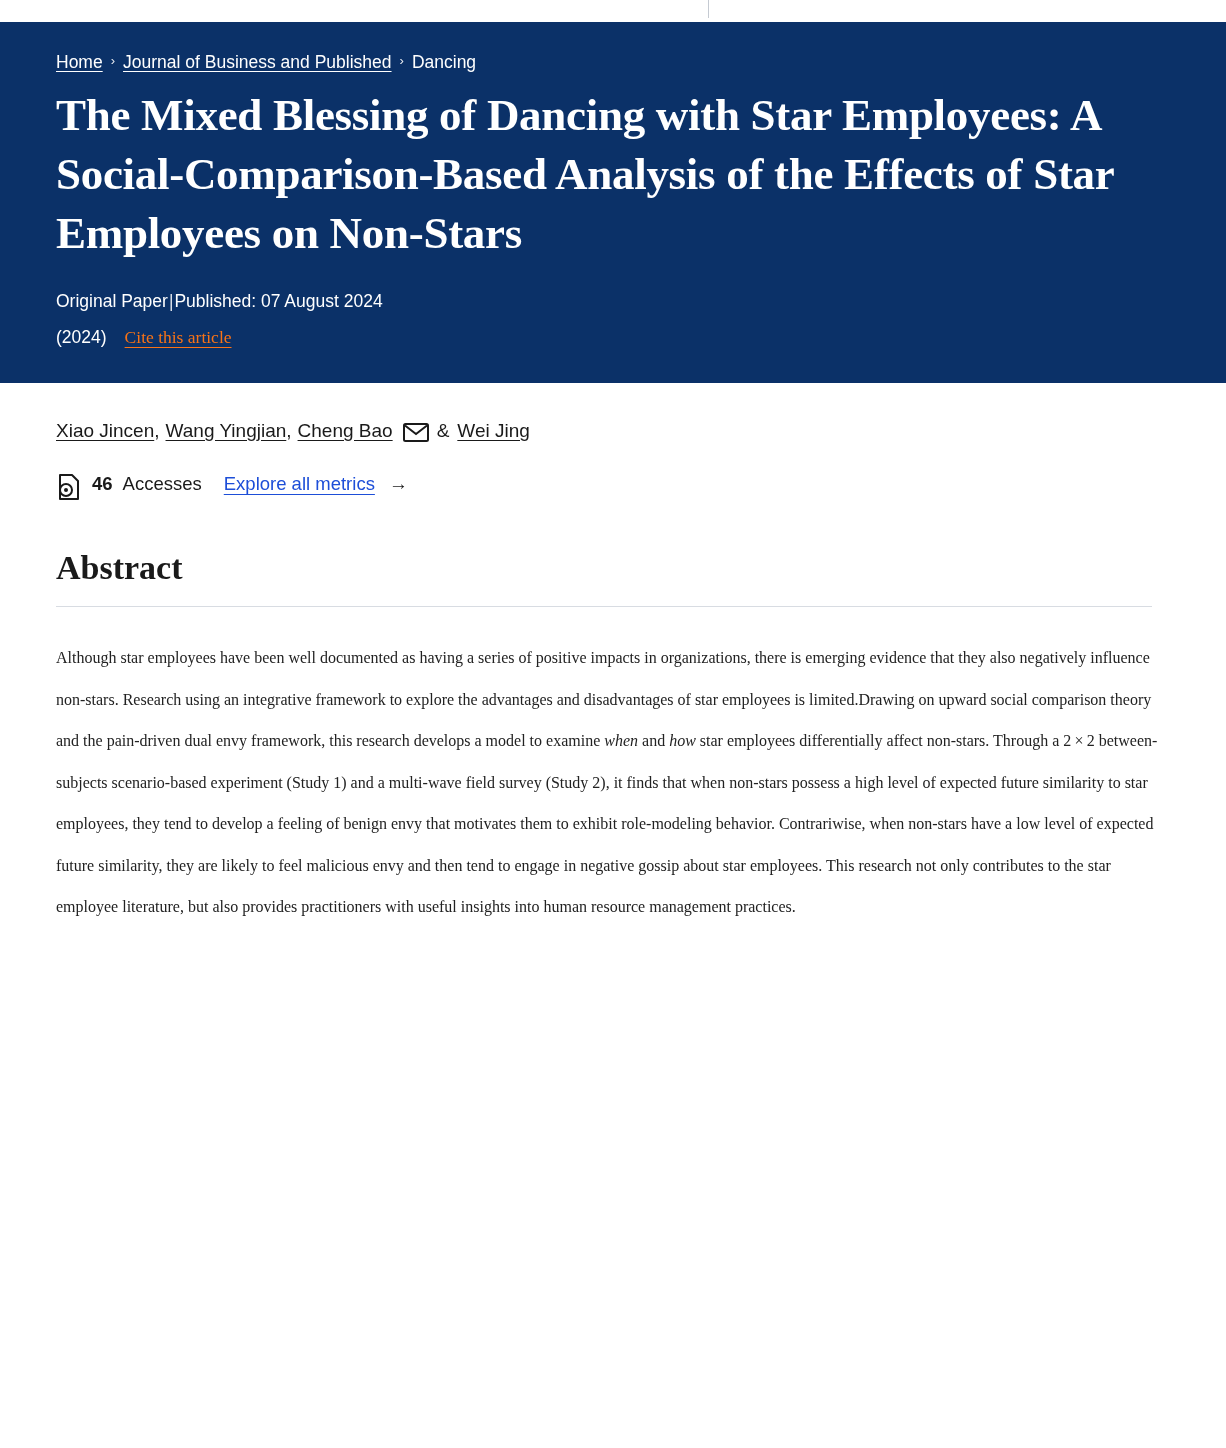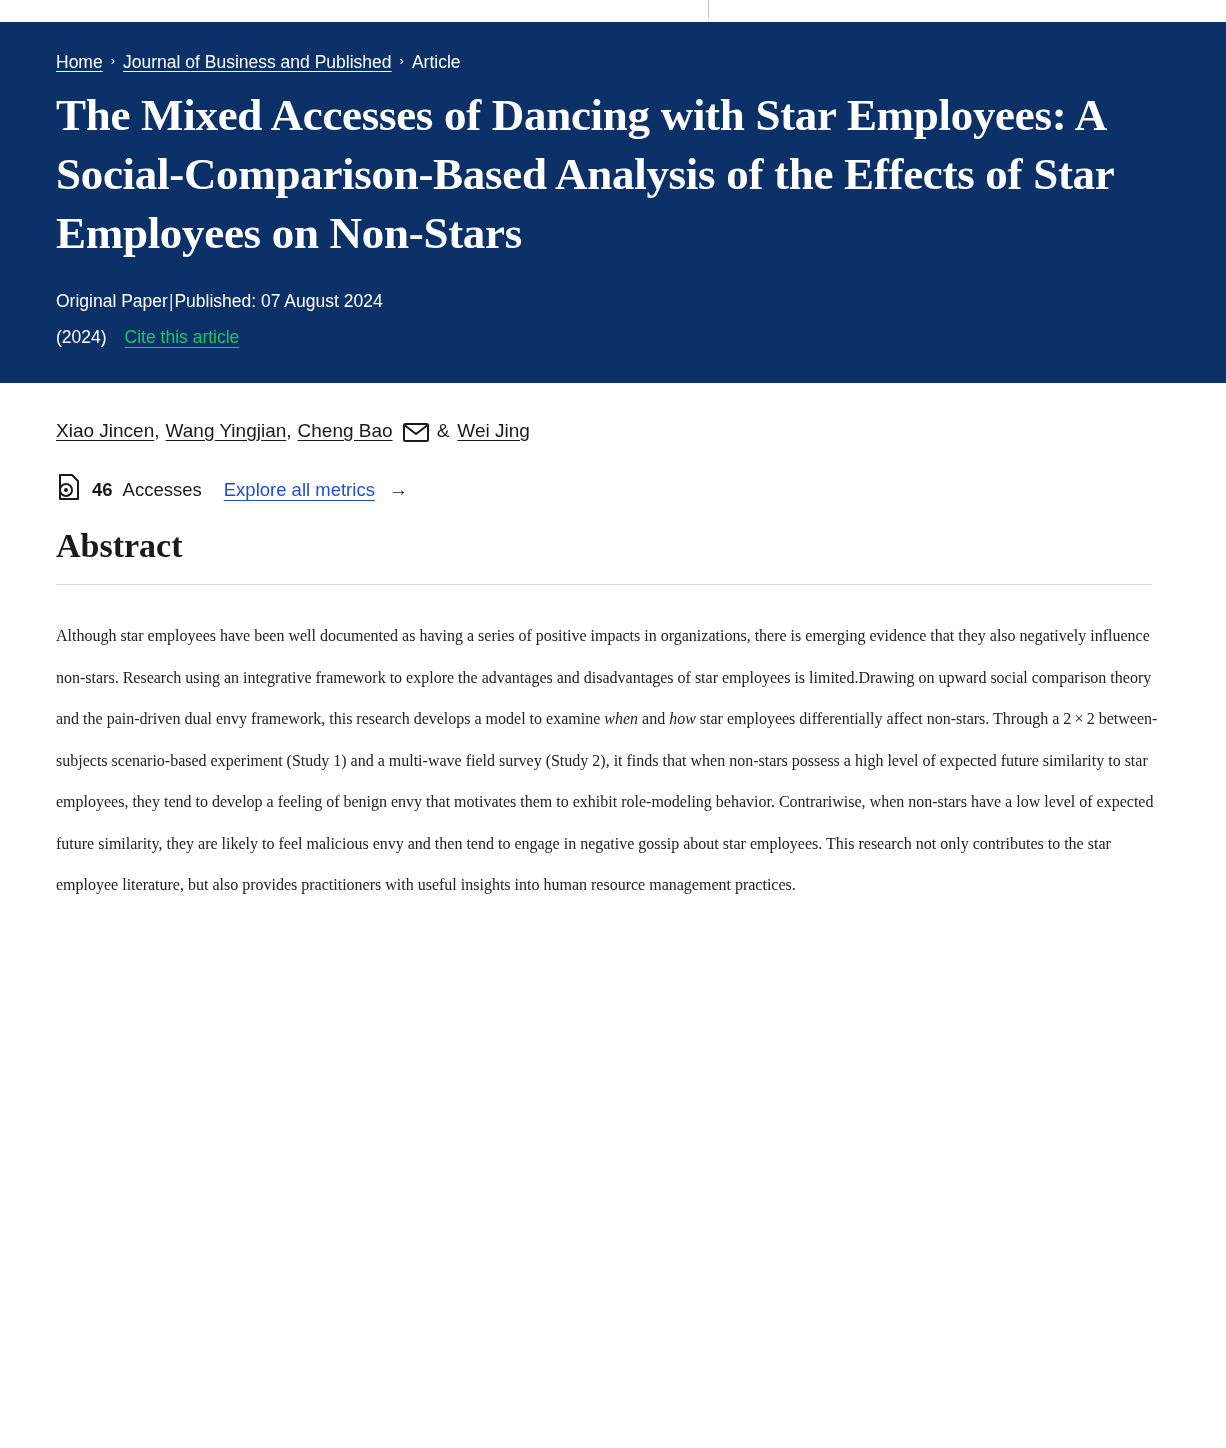--- a/index.html
+++ b/index.html
@@ -88,23 +88,24 @@
   .meta-line .pipe { opacity: .85; }
 
   .cite-line {
     font-size: 17.5px;
     line-height: 24px;
     display: flex;
     align-items: flex-start;
     gap: 18px;
   }
   .cite-line a {
-    color: #22c55e;
+    color: #f97316;
     text-decoration: underline;
     text-underline-offset: 4px;
+    font-family: Liberation Serif, serif;
   }
 
   
   .content {
     padding: 34px 56px 0 56px;
   }
 
   .authors {
     font-size: 19px;
     line-height: 28px;
@@ -123,25 +124,24 @@
   .mail-icon {
     display: inline-flex;
     align-items: center;
     margin: 0 8px 0 10px;
     transform: translateY(1px);
   }
   .amp { margin-right: 8px; }
 
   .metrics {
     display: flex;
-    align-items: center;
     gap: 10px;
     font-size: 18.5px;
     color: #1a1a1a;
-    margin-bottom: 20px;
+    margin-bottom: 42px;
   }
   .metrics .accesses-count { font-weight: bold; }
   .metrics .metrics-link {
     color: #1d4ed8;
     text-underline-offset: 4px;
     margin-left: 12px;
   }
   .metrics .arrow { font-size: 19px; margin-left: 4px; }
 
   h2.abstract-heading {
@@ -178,24 +178,24 @@
   <div class="ghost-text"></div>
 </div>
 
 <header class="hero">
 
   <nav class="breadcrumb">
     <a href="#">Home</a>
     <span class="sep">›</span>
     <a href="#">Journal of Business and Published</a>
     <span class="sep">›</span>
-    <span class="current">Article</span>
+    <span class="current">Dancing</span>
   </nav>
 
-  <h1 class="article-title">The Mixed Accesses of Dancing with Star Employees: A Social-Comparison-Based Analysis of the Effects of Star Employees on Non-Stars</h1>
+  <h1 class="article-title">The Mixed Blessing of Dancing with Star Employees: A Social-Comparison-Based Analysis of the Effects of Star Employees on Non-Stars</h1>
 
   <div class="meta-line">
     <span>Original Paper</span>
     <span class="pipe">|</span>
     <span>Published: 07 August 2024</span>
   </div>
 
   <div class="cite-line">
     <span>(2024)</span>
     <a href="#">Cite this article</a>

